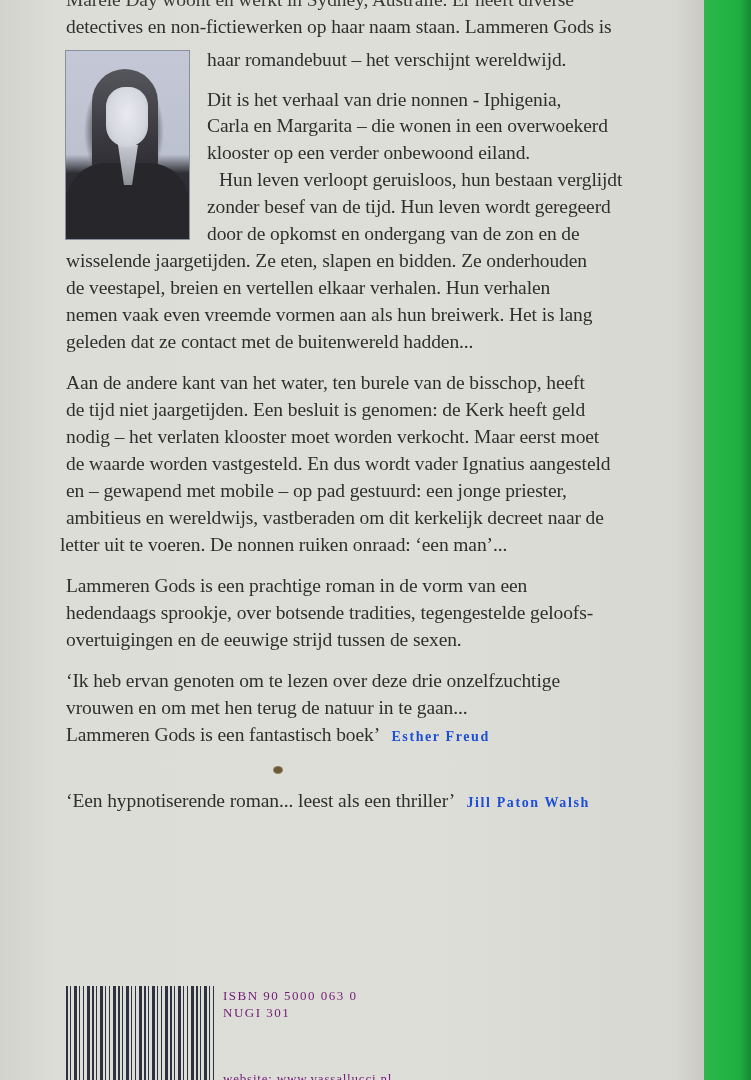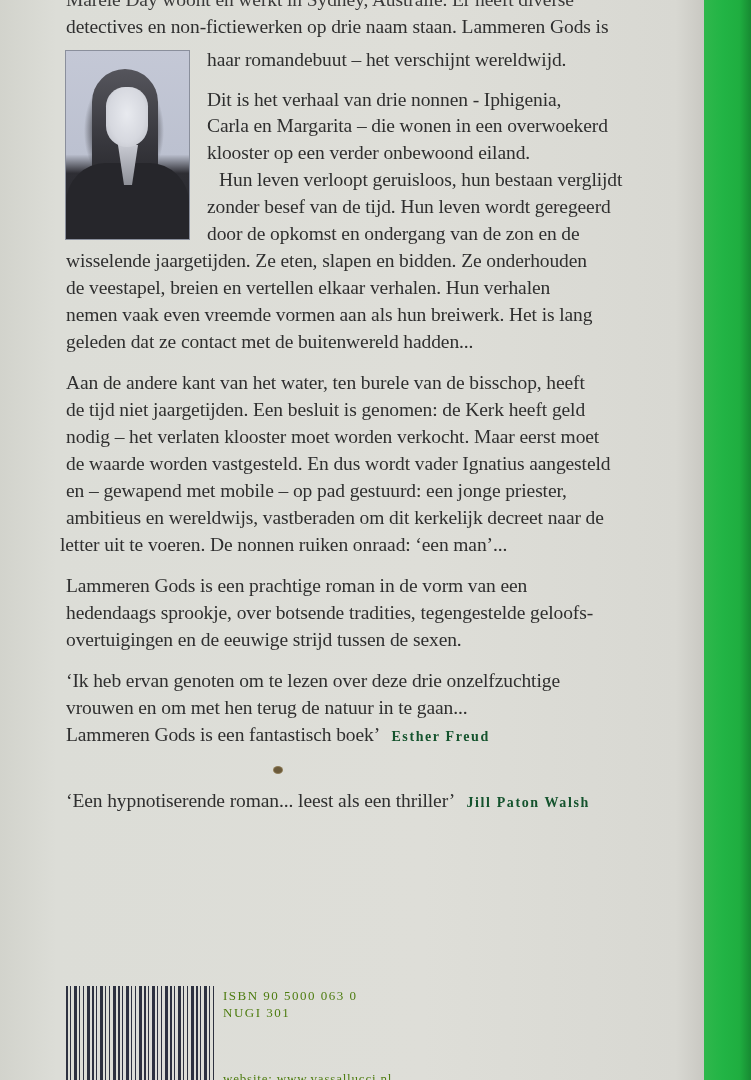--- a/index.html
+++ b/index.html
@@ -48,51 +48,51 @@
       background: #26262b;
       border-radius: 40px 40px 0 0;
     }
     .photo .neck {
       position: absolute; left: 52px; top: 94px; width: 20px; height: 40px;
       background: linear-gradient(180deg, #c8cad2, #8e9098);
       clip-path: polygon(0 0, 100% 0, 70% 100%, 30% 100%);
     }
     .author {
       font-family: "Liberation Serif", "DejaVu Serif", serif;
-      font-weight: bold; font-size: 14px; letter-spacing: 1.6px; color: #14532d;
+      font-weight: bold; font-size: 14px; letter-spacing: 1.6px; color: #1d4ed8;
       margin-left: 8px;
     }
     .blemish {
       position: absolute; left: 274px; top: 767px; width: 8px; height: 6px;
       border-radius: 50%; background: #6b5a3a; box-shadow: 0 0 0 1px #8c7a55;
     }
     .barcode {
       position: absolute; left: 66px; top: 986px; width: 148px; height: 94px;
       background: repeating-linear-gradient(90deg,
         #2d3140 0px, #2d3140 2px, transparent 2px, transparent 4px,
         #2d3140 4px, #2d3140 5px, transparent 5px, transparent 8px,
         #2d3140 8px, #2d3140 11px, transparent 11px, transparent 13px,
         #2d3140 13px, #2d3140 14px, transparent 14px, transparent 17px,
         #2d3140 17px, #2d3140 18px, transparent 18px, transparent 21px,
         #2d3140 21px, #2d3140 24px, transparent 24px, transparent 26px);
     }
     .pubinfo {
       position: absolute; left: 223px; white-space: nowrap;
-      font-size: 13px; letter-spacing: 1.5px; color: #4d7c0f;
+      font-size: 13px; letter-spacing: 1.5px; color: #701a75;
     }
   </style>
 </head>
 <body>
 
 <div class="cover"></div>
 <div class="spine-strip"></div>
 
 <div class="line cut">Marele Day woont en werkt in Sydney, Australië. Er heeft diverse</div>
 <div class="line" style="left:66px; top:14px;">
-  <span>detectives en non-fictiewerken op drie naam staan.</span>
+  <span>detectives en non-fictiewerken op haar naam staan.</span>
   <span class="it">Lammeren Gods</span>
   <span>is</span>
 </div>
 <div class="line" style="left:207px; top:47px;">haar romandebuut – het verschijnt wereldwijd.</div>
 
 <div class="photo">
   <div class="hair"></div>
   <div class="body"></div>
   <div class="neck"></div>
   <div class="face"></div>

